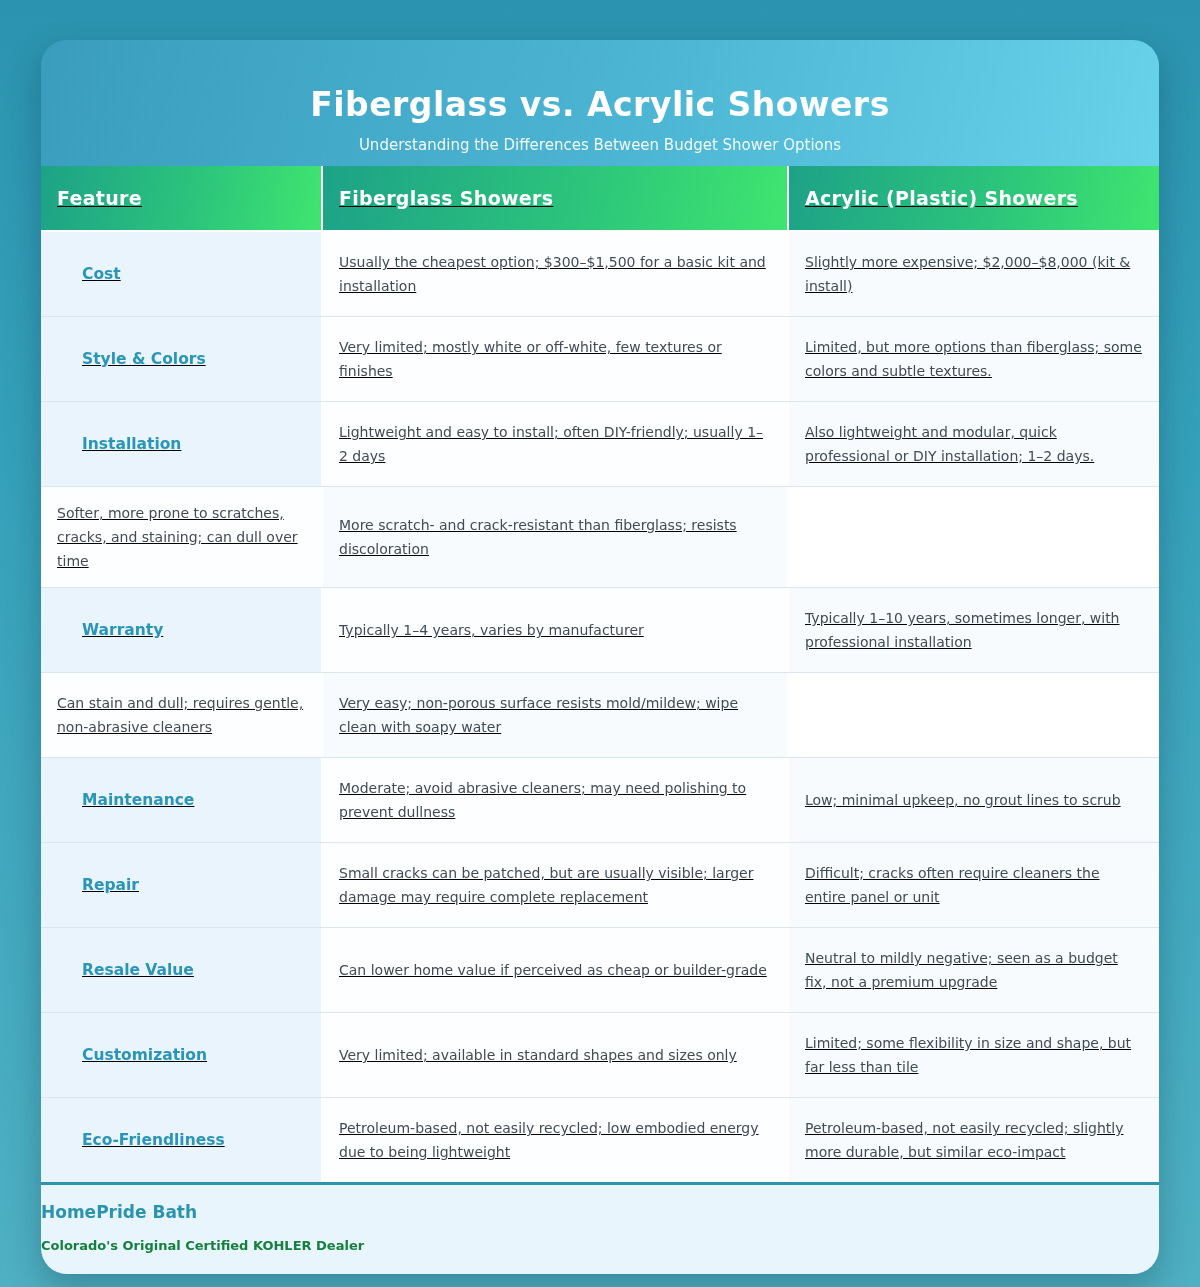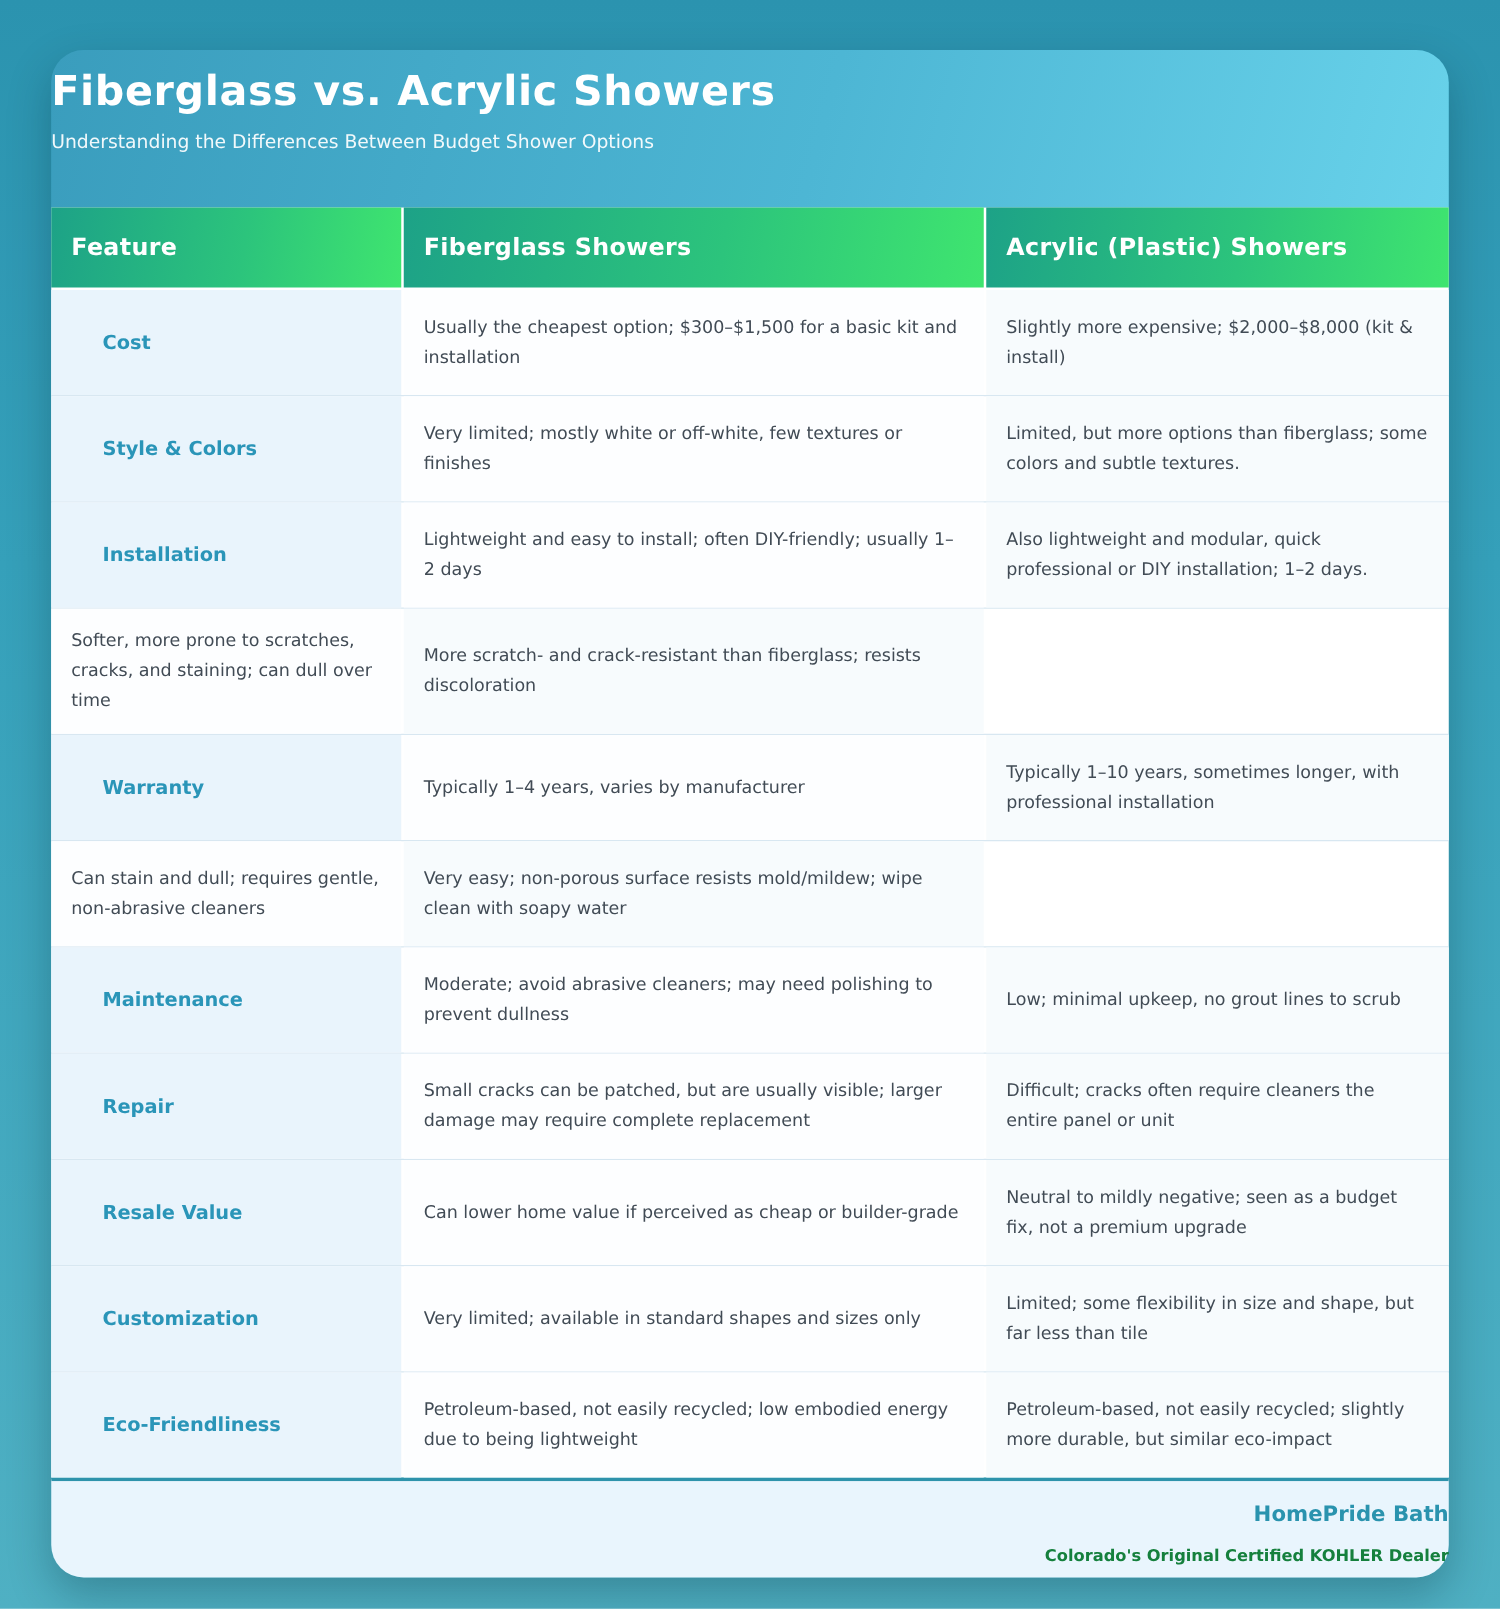--- a/index.html
+++ b/index.html
@@ -15,35 +15,36 @@
     width: 1118px;
     margin: 40px auto 0 auto;
     border-radius: 26px;
     box-shadow: 0 14px 34px rgba(0, 35, 48, 0.28);
   }
   
   .card-header {
     height: 126px;
     background: linear-gradient(105deg, #3a9dbd 0%, #4db6d4 55%, #68d2ea 100%);
     border-radius: 26px 26px 0 0;
-    padding-top: 13px;
+    text-align: center;
+    padding-top: 45px;
   }
   .card-title {
     color: #ffffff;
     font-size: 33px;
     font-weight: 700;
     letter-spacing: 0.5px;
   }
   .card-subtitle {
     margin-top: 12px;
     color: rgba(255, 255, 255, 0.93);
     font-size: 15px;
   }
   
-  .table { background: #ffffff; }
+  .table { background: #ffffff; text-decoration: underline; }
   .thead, .row {
     display: grid;
     grid-template-columns: 280px 464px 1fr;
     column-gap: 2px;
   }
   .thead { margin-bottom: 2px; }
   .th {
     height: 64px;
     background: linear-gradient(100deg, #1da287 0%, #2cc47c 55%, #3fe56f 100%);
     color: #ffffff;
@@ -72,22 +73,22 @@
     font-size: 15.5px;
     padding-left: 41px;
   }
   .fiber-cell { background: #fdfeff; }
   .acrylic-cell { background: #f7fbfd; }
   
   .card-footer {
     background: #e9f5fd;
     border-top: 3px solid #2e93ab;
     border-radius: 0 0 26px 26px;
-    text-align: right;
-    padding: 17px 0 9px 0;
+    text-align: left;
+    padding: 17px 0 21px 0;
   }
   .footer-brand {
     color: #2a93ae;
     font-size: 17px;
     font-weight: 700;
   }
   .footer-tagline {
     margin-top: 16px;
     color: #15803d;
     font-size: 13px;

